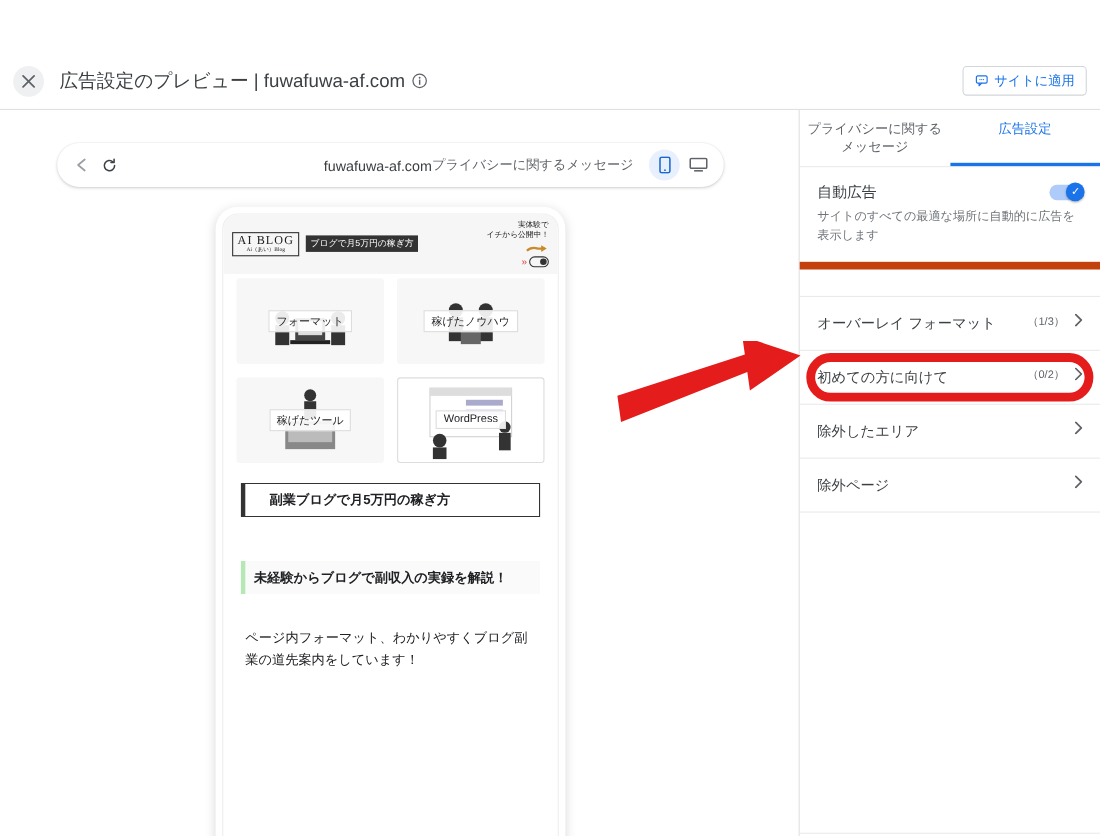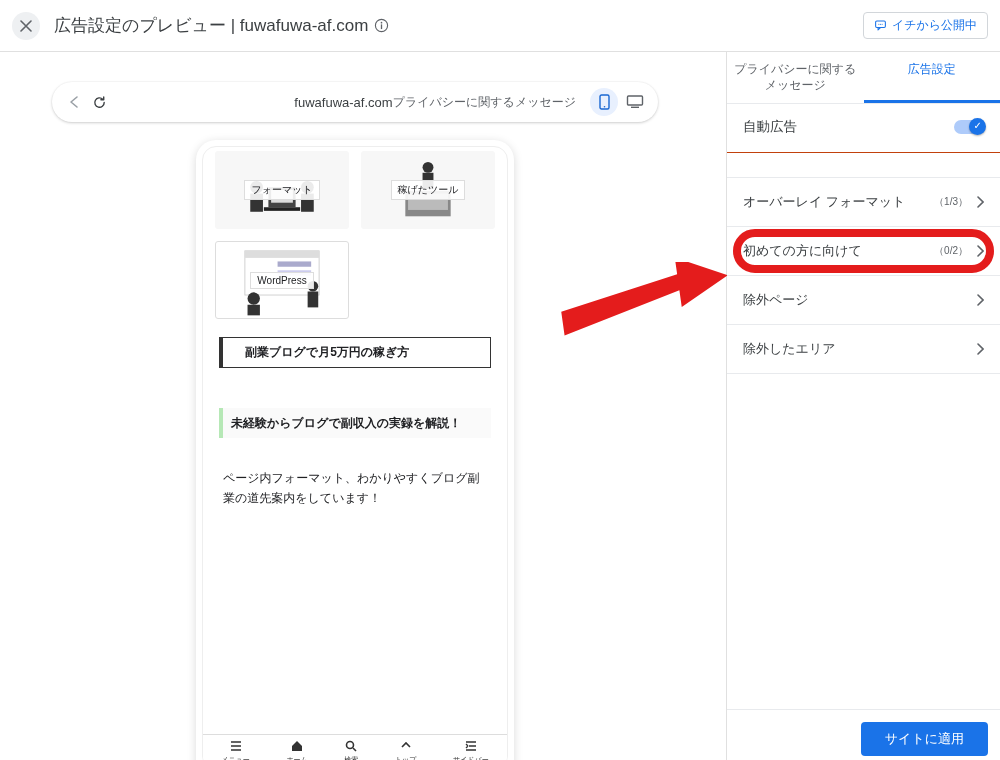--- a/index.html
+++ b/index.html
@@ -1,19 +1,19 @@
 <!DOCTYPE html>
 <html><head>
   <meta charset="utf-8">
   <style>
     * { box-sizing: border-box; margin: 0; padding: 0; }
     body { font-family: Arial, "Helvetica Neue", sans-serif; width: 1000px; height: 760px; overflow: hidden; background: #fff; color: #202124; }
     
     
-    .header { display: flex; align-items: center; height: 52px; padding: 0 12px; border-bottom: 1px solid #e0e0e0; }
+    .header { display: flex; align-items: center; height: 52px; padding: 0 12px; border-bottom: 1px solid #e0e0e0; margin-top: 48px; }
     .close-btn { width: 28px; height: 28px; border-radius: 50%; background: #eef0f2; display: flex; align-items: center; justify-content: center; cursor: pointer; }
     .header-title { margin-left: 14px; font-size: 17px; color: #3c4043; }
     .info-icon { margin-left: 6px; color: #5f6368; font-size: 14px; display: inline-flex; }
     .contact-btn { margin-left: auto; border: 1px solid #d2d6da; border-radius: 4px; padding: 4px 10px; font-size: 12px; color: #1a73e8; display: flex; align-items: center; gap: 5px; cursor: pointer; }
     
     .body-wrap { display: flex; height: calc(100% - 44px); }
     
     
     .preview-area { flex: 1; position: relative; }
     .url-bar { position: absolute; top: 30px; left: 52px; width: 606px; height: 40px; border-radius: 24px; background: #fff; box-shadow: 0 1px 3px rgba(0,0,0,.18), 0 0 0 1px rgba(0,0,0,.02); display: flex; align-items: center; padding: 0 14px; font-size: 13px; color: #5f6368; text-align: right; }
@@ -44,29 +44,29 @@
     .nav-item { display: flex; flex-direction: column; align-items: center; font-size: 7px; color: #333; gap: 2px; }
     
     
     .red-arrow { position: absolute; top: 210px; left: 560px; }
     
     
     .right-panel { width: 274px; border-left: 1px solid #e0e0e0; display: flex; flex-direction: column; font-size: 13px; }
     .tabs { display: flex; border-bottom: 1px solid #e8eaed; }
     .tab { flex: 1; text-align: center; padding: 10px 6px; font-size: 12px; color: #5f6368; cursor: pointer; line-height: 1.3; }
     .tab.active { color: #1a73e8; border-bottom: 3px solid #1a73e8; }
-    .section { padding: 14px 16px 16px; border-bottom: 1px solid #c2410c; }
+    .section { padding: 14px 16px 16px; border-bottom: 7px solid #c2410c; }
     .auto-row { display: flex; align-items: center; justify-content: space-between; }
     .auto-row .label { font-size: 13.5px; color: #3c4043; }
     .auto-desc { font-size: 11px; color: #70757a; margin-top: 5px; line-height: 1.5; }
     .switch { width: 30px; height: 14px; background: #aecbfa; border-radius: 8px; position: relative; }
     .switch:after { content: ""; width: 17px; height: 17px; background: #1a73e8; border-radius: 50%; position: absolute; right: -2px; top: -2px; box-shadow: 0 1px 2px rgba(0,0,0,.3); display: flex; align-items: center; justify-content: center; }
     .switch .check { position: absolute; right: 2px; top: 0px; color: #fff; font-size: 10px; z-index: 2; }
     .list { }
-    .list-row { display: flex; align-items: center; justify-content: space-between; padding: 15px 16px; border-bottom: 1px solid #e8eaed; cursor: pointer; position: relative; }
+    .list-row { display: flex; align-items: flex-start; justify-content: space-between; padding: 15px 16px; border-bottom: 1px solid #e8eaed; cursor: pointer; position: relative; }
     .list-row .name { color: #3c4043; font-size: 13px; }
     .list-row .meta { color: #5f6368; font-size: 10px; margin-left: auto; margin-right: 8px; }
     .list-row .chev { color: #5f6368; }
     .list-row.highlighted { }
     .hl-ring { position: absolute; inset: 2px 6px; border: 8px solid #e41c1c; border-radius: 22px; pointer-events: none; }
     .spacer { flex: 1; }
     .apply-bar { padding: 12px; text-align: right; border-top: 1px solid #e8eaed; }
     .apply-btn { background: #1a73e8; color: #fff; border: none; padding: 8px 24px; font-size: 13px; border-radius: 4px; cursor: pointer; margin-left: 13px; }
     svg { display: block; }
   </style>
@@ -88,21 +88,21 @@
       </svg>
   </span>
   <div class="contact-btn">
     <svg width="13" height="13" viewBox="0 0 16 16">
         <rect x="2" y="2.5" width="12" height="8" rx="1.5" stroke="#1a73e8" stroke-width="1.3" fill="none"></rect>
         <path d="M5 10.5 L5 13.5 L8 10.5" stroke="#1a73e8" stroke-width="1.3" fill="none" stroke-linejoin="round"></path>
         <circle cx="6" cy="6.5" r="0.7" fill="#1a73e8"></circle>
         <circle cx="8" cy="6.5" r="0.7" fill="#1a73e8"></circle>
         <circle cx="10" cy="6.5" r="0.7" fill="#1a73e8"></circle>
       </svg>
-    <span>イチから公開中</span>
+    <span>サイトに適用</span>
   </div>
 </div>
 
 <div class="body-wrap">
 
   <div class="preview-area">
     <div class="url-bar">
       <span class="arrow">
         <svg width="16" height="14" viewBox="0 0 16 14">
             <path d="M11 2 L5 7 L11 12" stroke="#9aa0a6" stroke-width="1.6" fill="none" stroke-linecap="round" stroke-linejoin="round"></path>
@@ -125,39 +125,71 @@
       <span class="desktop-tog">
         <svg width="18" height="14" viewBox="0 0 18 14">
             <rect x="1.5" y="1" width="15" height="9" rx="1" stroke="#5f6368" stroke-width="1.4" fill="none"></rect>
             <rect x="5" y="11.6" width="8" height="1.4" fill="#5f6368"></rect>
           </svg>
       </span>
     </div>
 
     <div class="phone-shell">
       <div class="phone-screen">
+        <div class="blog-hdr">
+          <div class="blog-logo">
+            <div style="font-size:11px;letter-spacing:1px;">AI BLOG</div>
+            <div style="font-size:5px;text-align:center;">Ai（あい）Blog</div>
+          </div>
+          <div class="blog-tag">ブログで月5万円の稼ぎ方</div>
+          <div style="flex:1"></div>
+          <div style="display:flex;flex-direction:column;align-items:flex-end;gap:1px;">
+            <div class="blog-side">実体験で</div>
+            <div class="blog-side">イチから公開中！</div>
+            <svg width="22" height="12" viewBox="0 0 22 12">
+                <path d="M2 8 Q6 4 12 6 L18 6" stroke="#c98a2a" stroke-width="2" fill="none"></path>
+                <path d="M15 3 L20 6 L15 9 Z" fill="#c98a2a"></path>
+              </svg>
+            <div style="display:flex;gap:2px;align-items:center;">
+                <span style="color:#d33;font-size:9px;">»</span>
+                <div class="toggle-dot"></div>
+              </div>
+          </div>
+        </div>
         <div class="blog-body">
           <div class="cat-grid">
             <div class="cat">
                 <div class="doodle">
                   <svg viewBox="0 0 100 86" width="100%" height="100%">
                     <rect x="35" y="40" width="30" height="22" fill="#444"></rect>
                     <rect x="38" y="43" width="24" height="14" fill="#ddd"></rect>
                     <rect x="30" y="62" width="40" height="4" fill="#222"></rect>
                     <circle cx="22" cy="40" r="7" fill="#333"></circle>
                     <rect x="15" y="47" width="14" height="20" fill="#333"></rect>
                     <circle cx="78" cy="40" r="7" fill="#333"></circle>
                     <rect x="71" y="47" width="14" height="20" fill="#333"></rect>
                   </svg>
                 </div>
                 <div class="cat-label">フォーマット</div>
               </div>
             <div class="cat">
                 <div class="doodle">
                   <svg viewBox="0 0 100 86" width="100%" height="100%">
+                    <circle cx="35" cy="32" r="7" fill="#333"></circle>
+                    <rect x="28" y="39" width="14" height="24" fill="#333"></rect>
+                    <circle cx="65" cy="32" r="7" fill="#333"></circle>
+                    <rect x="58" y="39" width="14" height="24" fill="#333"></rect>
+                    <rect x="40" y="52" width="20" height="14" fill="#666"></rect>
+                  </svg>
+                </div>
+                <div class="cat-label">稼げたノウハウ</div>
+              </div>
+            <div class="cat">
+                <div class="doodle">
+                  <svg viewBox="0 0 100 86" width="100%" height="100%">
                     <circle cx="50" cy="18" r="6" fill="#333"></circle>
                     <rect x="44" y="24" width="12" height="18" fill="#333"></rect>
                     <rect x="25" y="44" width="50" height="28" fill="#888"></rect>
                     <rect x="28" y="47" width="44" height="18" fill="#bbb"></rect>
                   </svg>
                 </div>
                 <div class="cat-label">稼げたツール</div>
               </div>
             <div class="cat">
                 <div class="doodle" style="background:#fff;border:1px solid #ddd;">
@@ -226,20 +258,21 @@
       <div class="tab">プライバシーに関するメッセージ</div>
       <div class="tab active">広告設定</div>
     </div>
     <div class="section">
       <div class="auto-row">
         <div class="label">自動広告</div>
         <div class="switch">
             <span class="check">✓</span>
           </div>
       </div>
+      <div class="auto-desc">サイトのすべての最適な場所に自動的に広告を表示します</div>
     </div>
     <div style="height:24px;"></div>
     <div class="list">
       <div class="list-row" style="border-top:1px solid #e8eaed">
         <span class="name">オーバーレイ フォーマット</span>
         <span class="meta">（1/3）</span>
         <span class="chev">
             <svg width="8" height="12" viewBox="0 0 8 12">
               <path d="M2 1 L7 6 L2 11" stroke="#5f6368" stroke-width="1.6" fill="none" stroke-linecap="round"></path>
             </svg>
@@ -249,34 +282,34 @@
         <span class="name">初めての方に向けて</span>
         <span class="meta">（0/2）</span>
         <span class="chev">
             <svg width="8" height="12" viewBox="0 0 8 12">
               <path d="M2 1 L7 6 L2 11" stroke="#5f6368" stroke-width="1.6" fill="none" stroke-linecap="round"></path>
             </svg>
           </span>
         <div class="hl-ring"></div>
       </div>
       <div class="list-row">
+        <span class="name">除外したエリア</span>
+        <span class="chev">
+            <svg width="8" height="12" viewBox="0 0 8 12">
+              <path d="M2 1 L7 6 L2 11" stroke="#5f6368" stroke-width="1.6" fill="none" stroke-linecap="round"></path>
+            </svg>
+          </span>
+      </div>
+      <div class="list-row">
         <span class="name">除外ページ</span>
         <span class="chev">
             <svg width="8" height="12" viewBox="0 0 8 12">
               <path d="M2 1 L7 6 L2 11" stroke="#5f6368" stroke-width="1.6" fill="none" stroke-linecap="round"></path>
             </svg>
           </span>
       </div>
-      <div class="list-row">
-        <span class="name">除外したエリア</span>
-        <span class="chev">
-            <svg width="8" height="12" viewBox="0 0 8 12">
-              <path d="M2 1 L7 6 L2 11" stroke="#5f6368" stroke-width="1.6" fill="none" stroke-linecap="round"></path>
-            </svg>
-          </span>
-      </div>
     </div>
     <div class="spacer"></div>
     <div class="apply-bar">
       <button class="apply-btn">サイトに適用</button>
     </div>
   </div>
 </div>
 
 </body></html>

